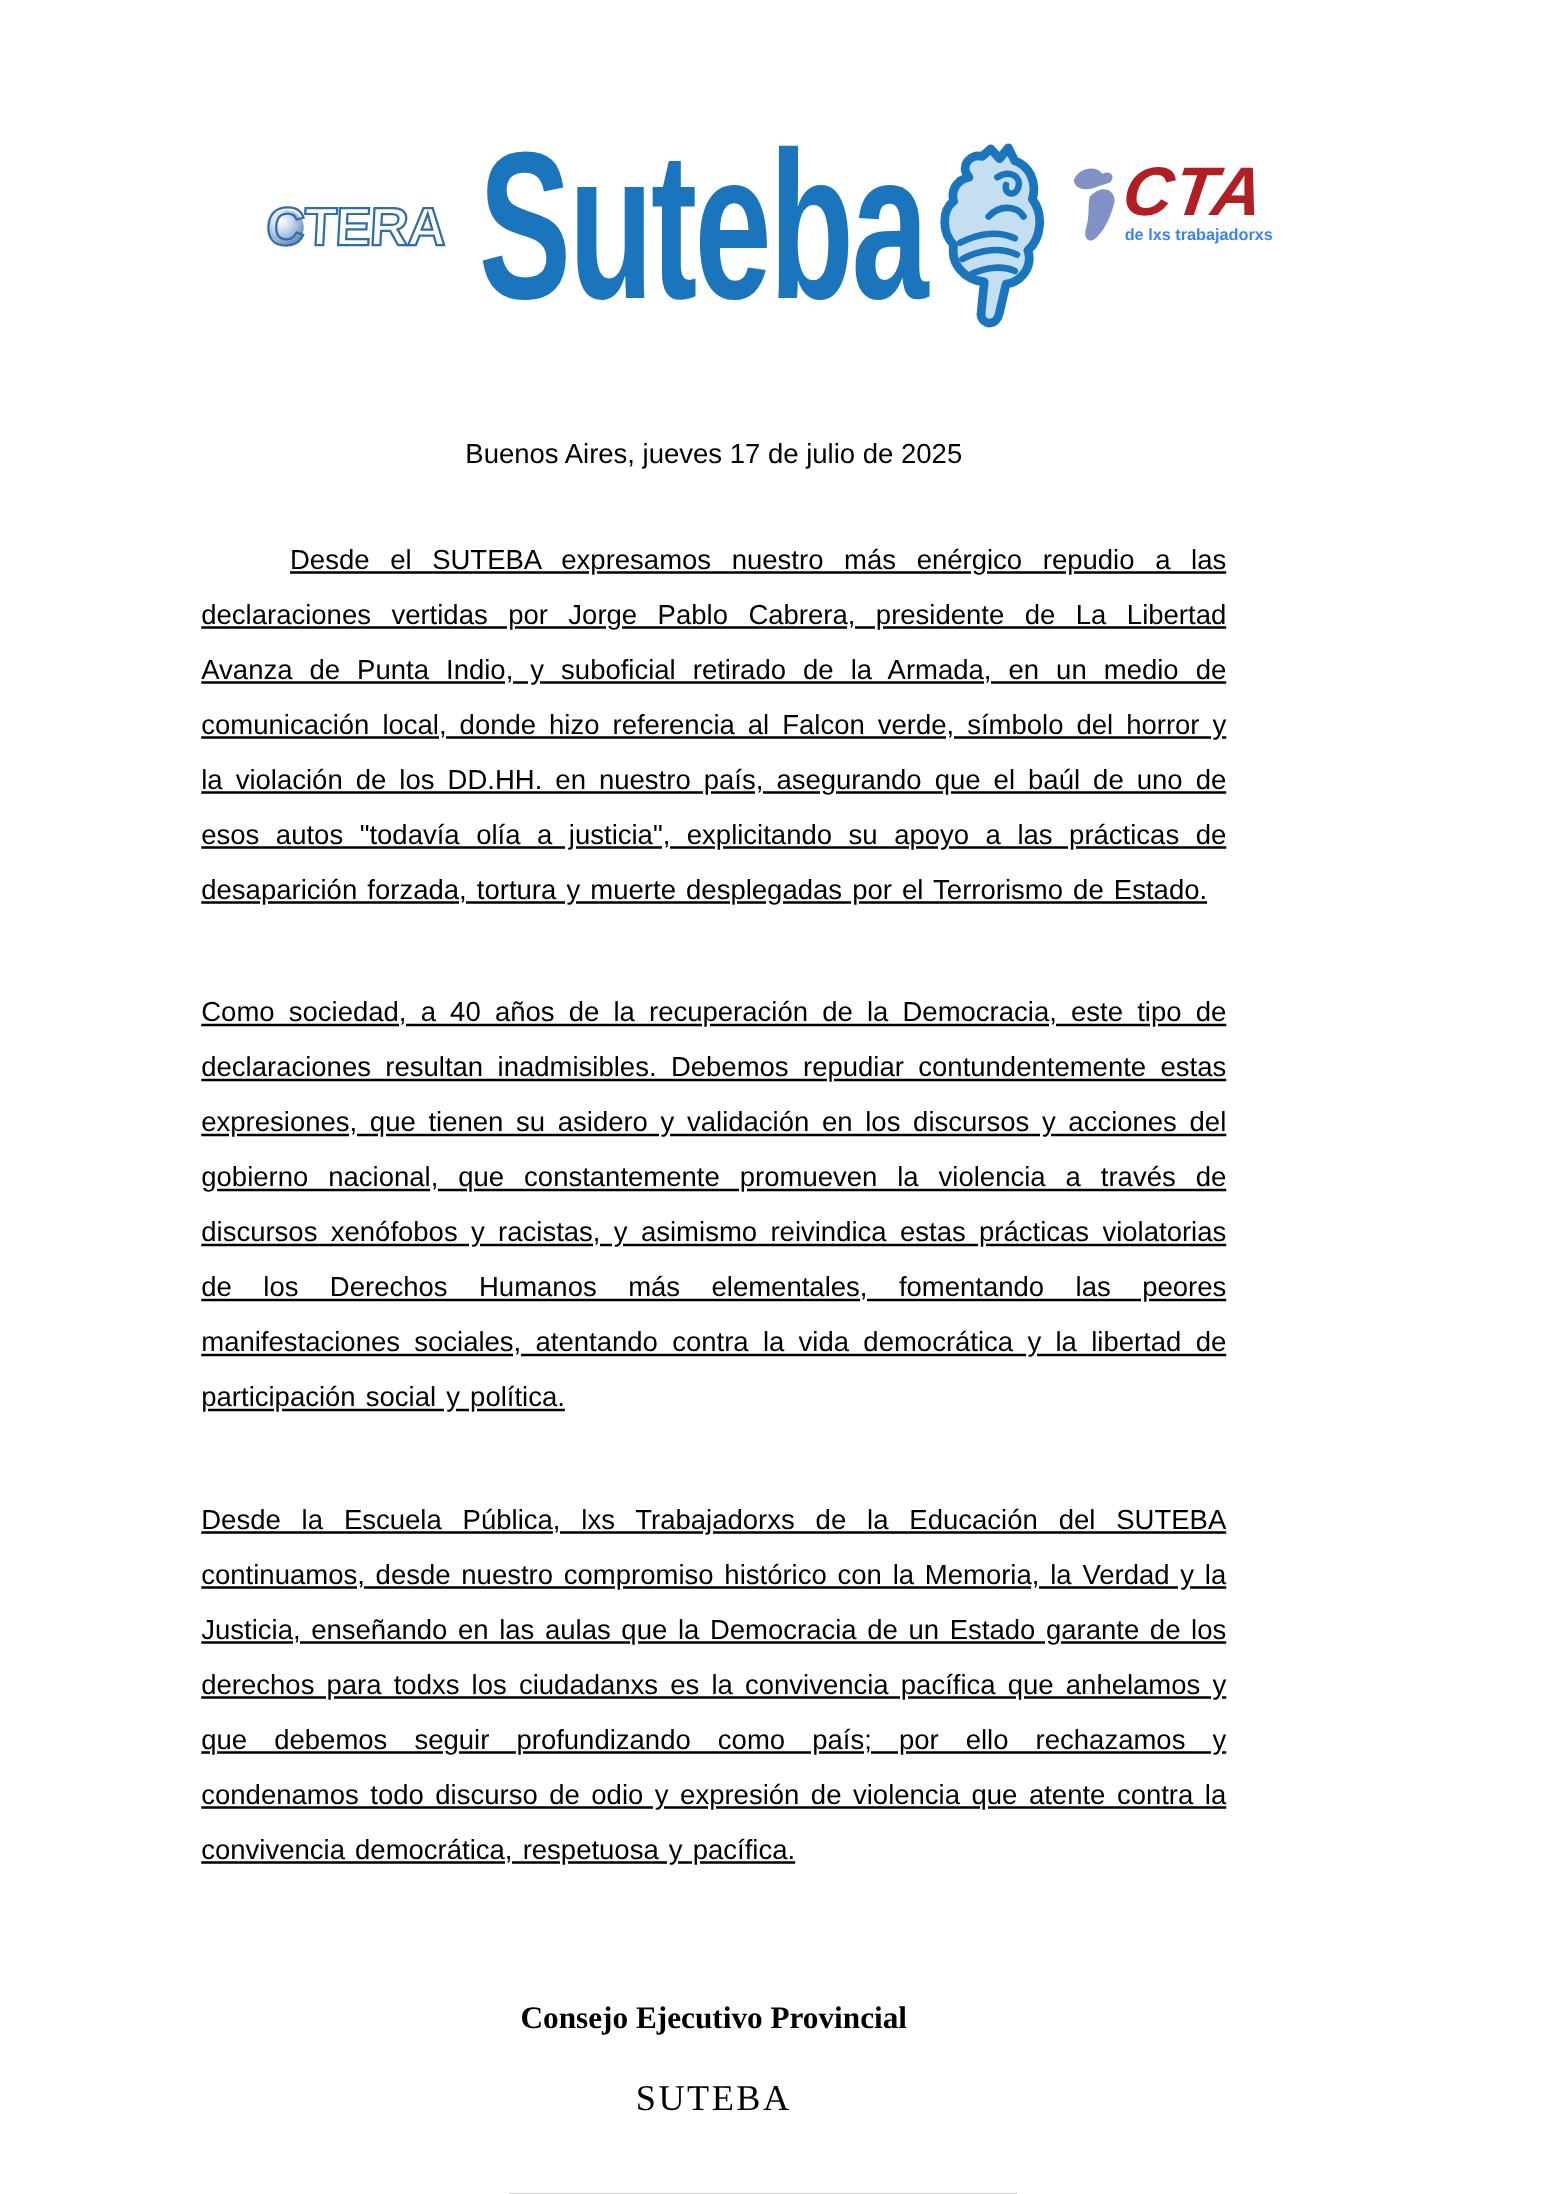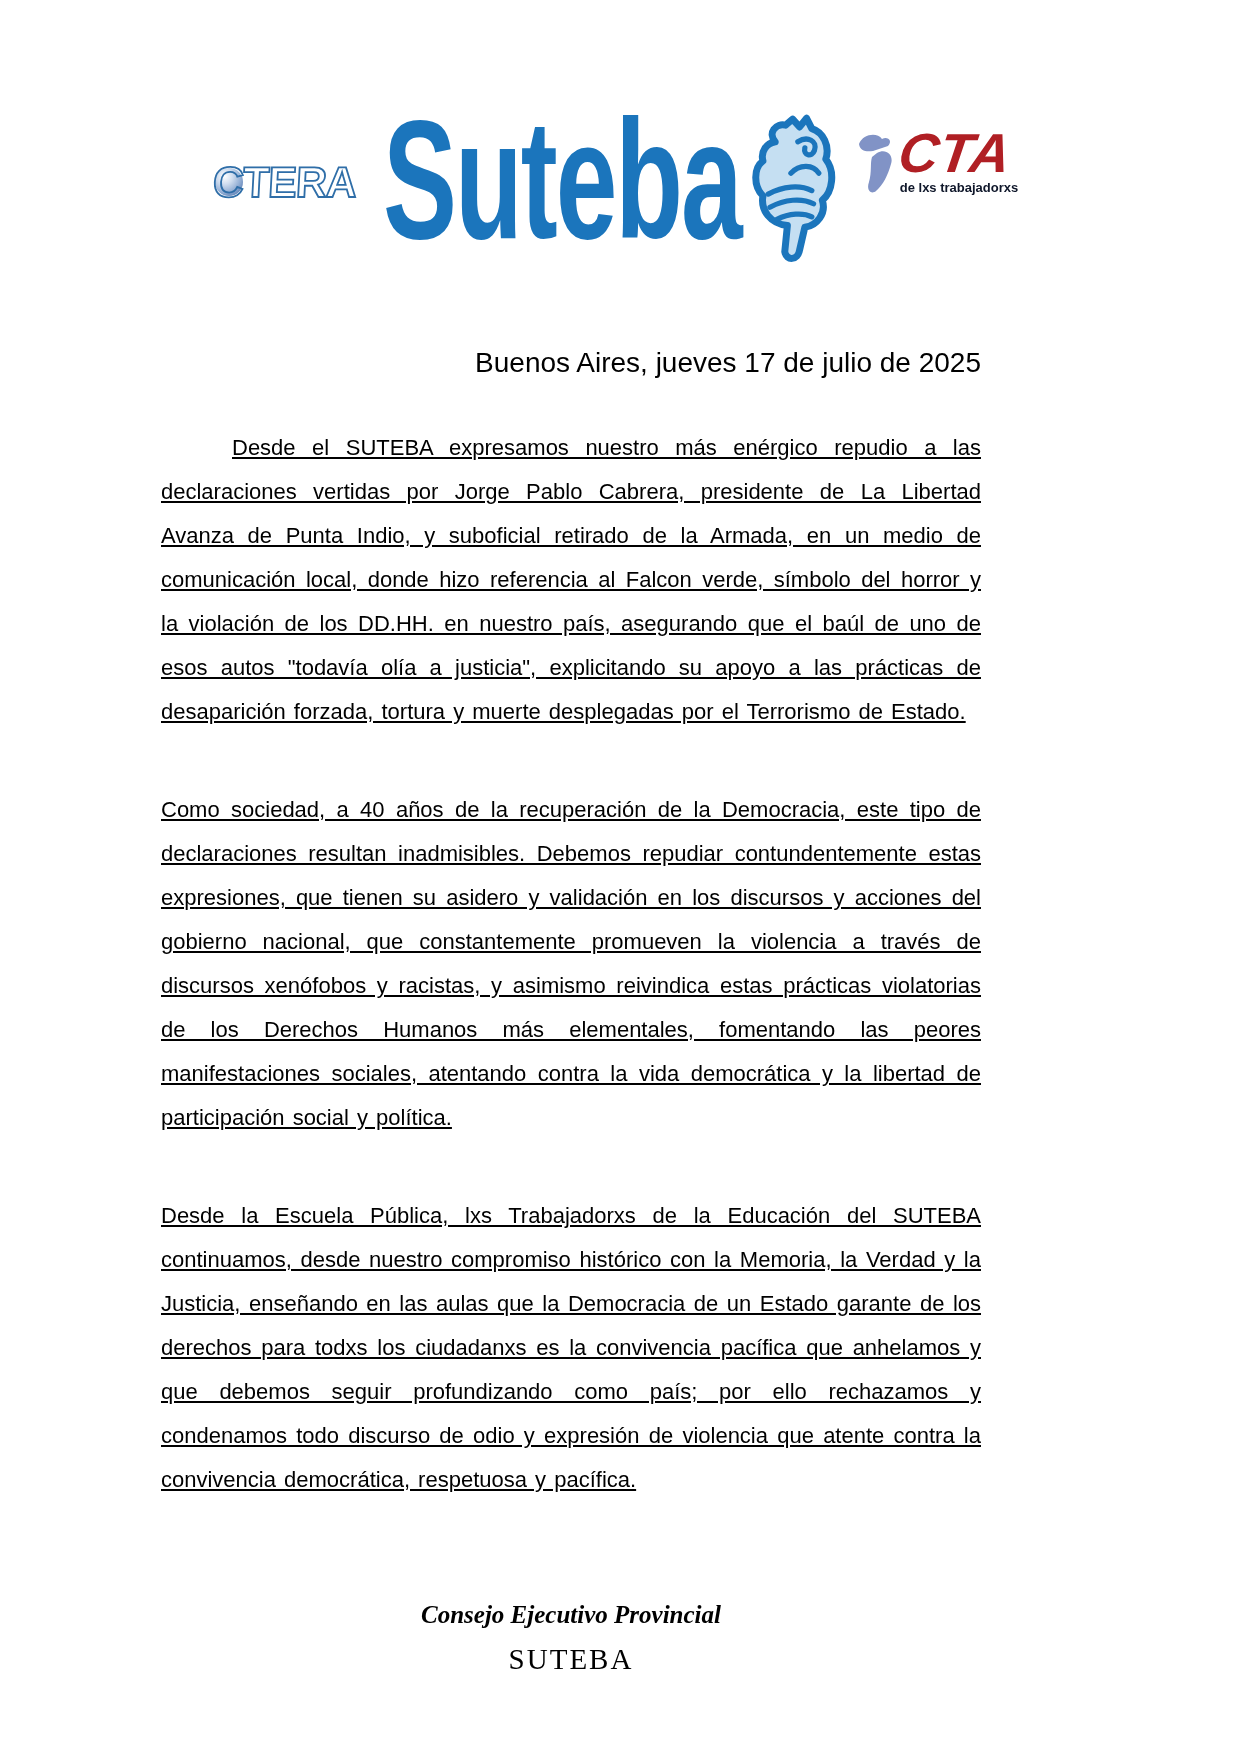--- a/index.html
+++ b/index.html
@@ -46,41 +46,41 @@
   .cta{position:absolute;left:851px;top:130px;width:170px;height:75px;}
   .cta-row{position:relative;height:52px;}
   .cta-map{position:absolute;left:0;top:2px;width:58px;height:62px;}
   .cta-text{
     position:absolute;left:48px;top:-4px;
     font-weight:700;font-style:italic;font-size:55px;line-height:55px;
     color:#b01f24;letter-spacing:1px;transform:skewX(-8deg);
   }
   .cta-sub{
     position:absolute;left:46px;top:50px;width:124px;
-    font-weight:700;font-size:13px;color:#0f172a;text-align:center;white-space:nowrap;
+    font-weight:700;font-size:13px;color:#3b82f6;text-align:center;white-space:nowrap;
   }
 
   
   .date-line{
     position:absolute;left:161px;top:341px;width:820px;
-    font-size:28px;line-height:44px;text-align:right;
+    font-size:22px;line-height:44px;text-align:center;
   }
   .letter-body{position:absolute;left:161px;top:426px;width:820px;text-decoration:underline;}
   .para{
     font-size:22px;line-height:44px;
     text-align:justify;text-align-last:left;
     margin:0 0 54px 0;
     word-spacing:2px;
   }
   .para.indented{text-indent:71px;}
 
   
   .footer{position:absolute;left:161px;top:1600px;width:820px;text-align:center;
           font-family:"Liberation Serif", serif;}
-  .footer-line1{font-weight:700;font-size:25px;line-height:30px;margin-bottom:12px;font-style:italic;}
+  .footer-line1{font-weight:700;font-size:25px;line-height:30px;margin-bottom:32px;}
   .footer-line2{font-size:29px;line-height:34px;letter-spacing:2px;}
 </style>
 </head>
 <body>
 
 <div class="page">
 
   <div class="logo-band">
 
     <div class="ctera">

